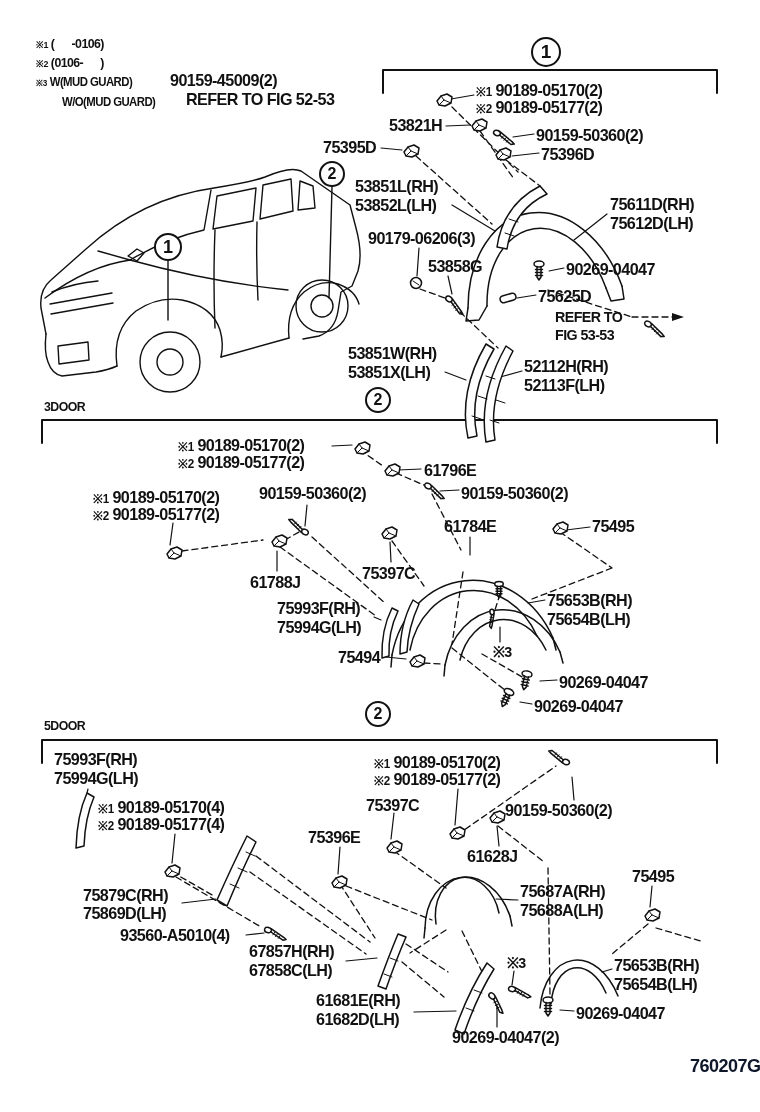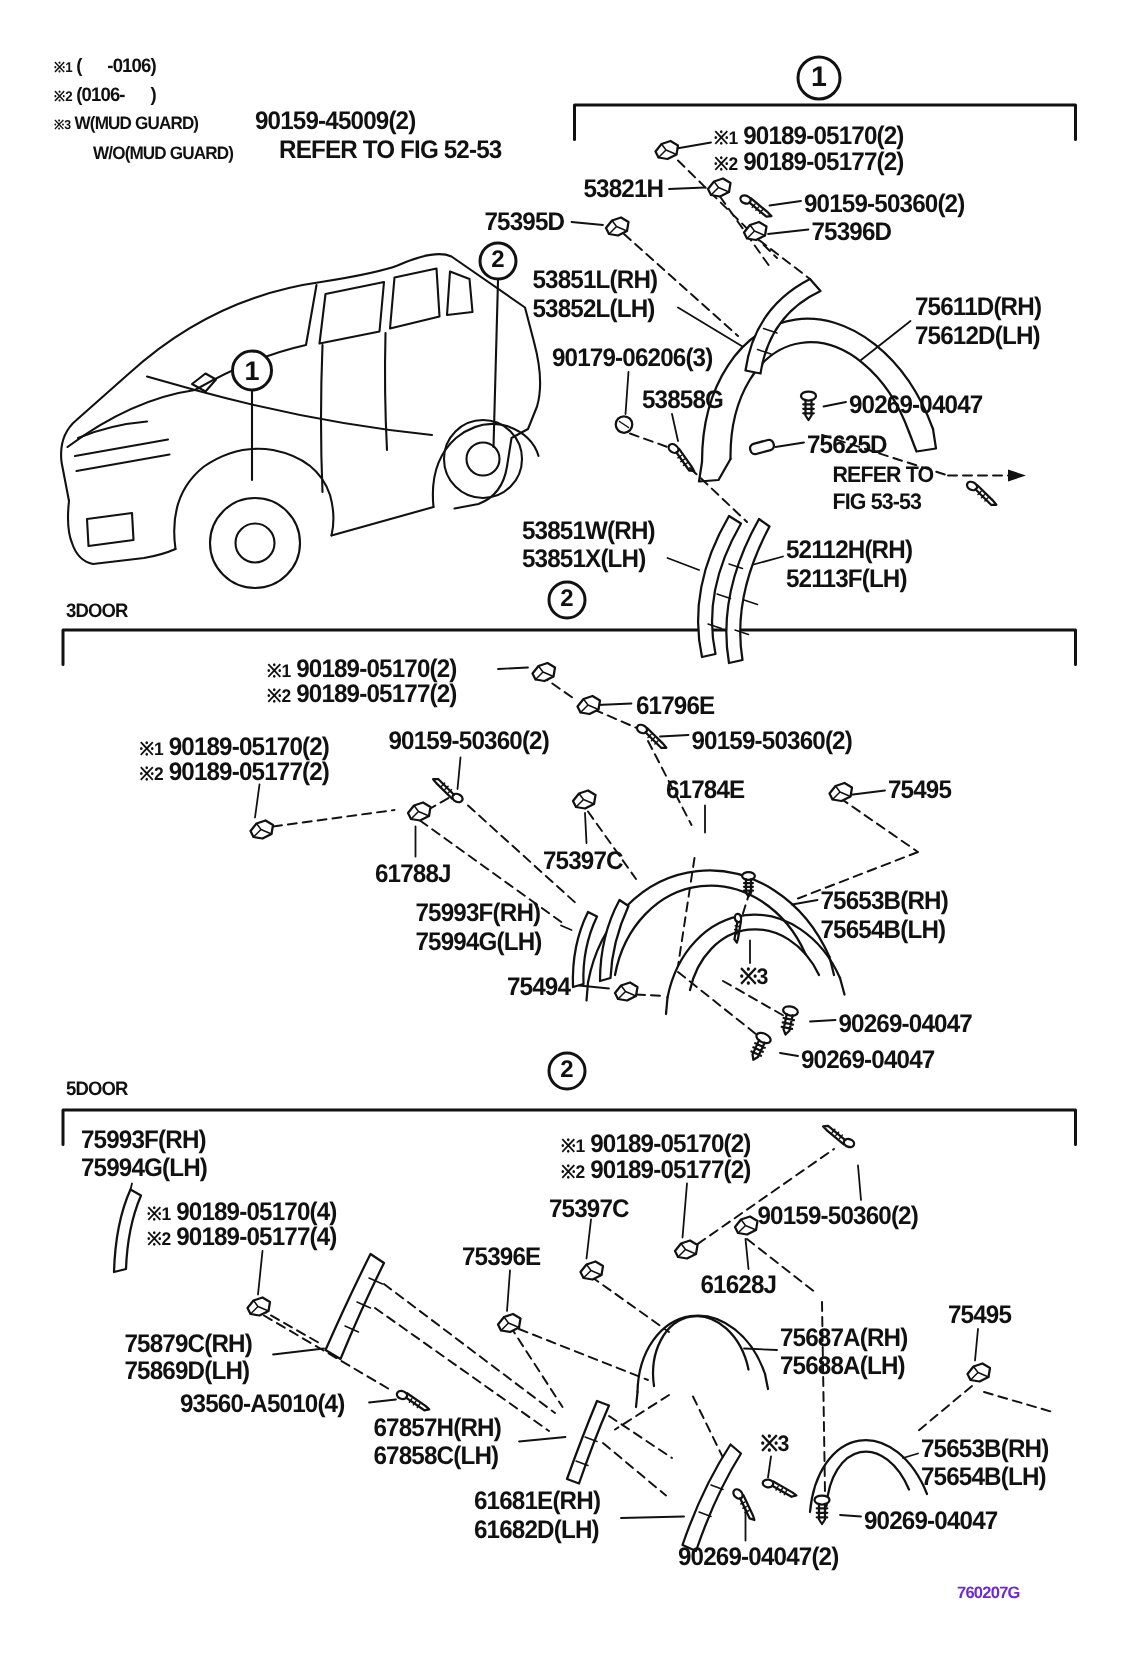--- a/index.html
+++ b/index.html
@@ -6,22 +6,22 @@
   #canvas{position:relative;width:760px;height:1112px;background:#fff;overflow:hidden;
           font-family:"Liberation Sans",sans-serif;}
   #art{position:absolute;left:0;top:0;z-index:1;}
   #art path,#art circle,#art rect,#art ellipse{vector-effect:non-scaling-stroke;}
   .label{position:absolute;z-index:2;color:#111;font-weight:700;line-height:1.02;
          white-space:pre;letter-spacing:-0.6px;transform:scaleX(0.95);transform-origin:left top;}
   .label .pre{font-size:0.72em;letter-spacing:0;}
   .callout{position:absolute;z-index:2;border:2px solid #111;border-radius:50%;
            display:flex;align-items:center;justify-content:center;color:#111;
            font-weight:700;background:#fff;}
-  #footer-code{position:absolute;z-index:2;left:638px;top:1056px;font-size:11px;
-               font-weight:700;color:#6d28d9;letter-spacing:-0.5px;}
+  #footer-code{position:absolute;z-index:2;left:690px;top:1056px;font-size:18px;
+               font-weight:700;color:#0f172a;letter-spacing:-0.5px;}
 </style>
 </head>
 <body>
 
 <div id="canvas">
 
 <svg id="art" width="760" height="1112" viewBox="0 0 760 1112" fill="none" stroke="#111" stroke-width="1.5" stroke-linecap="round" stroke-linejoin="round">
   <defs>
     <g id="clipShape">
       <path fill="#fff" d="M0,6 L4,1 L10,-1 L15,2 L14,8 L8,11 L2,10 Z"></path>

